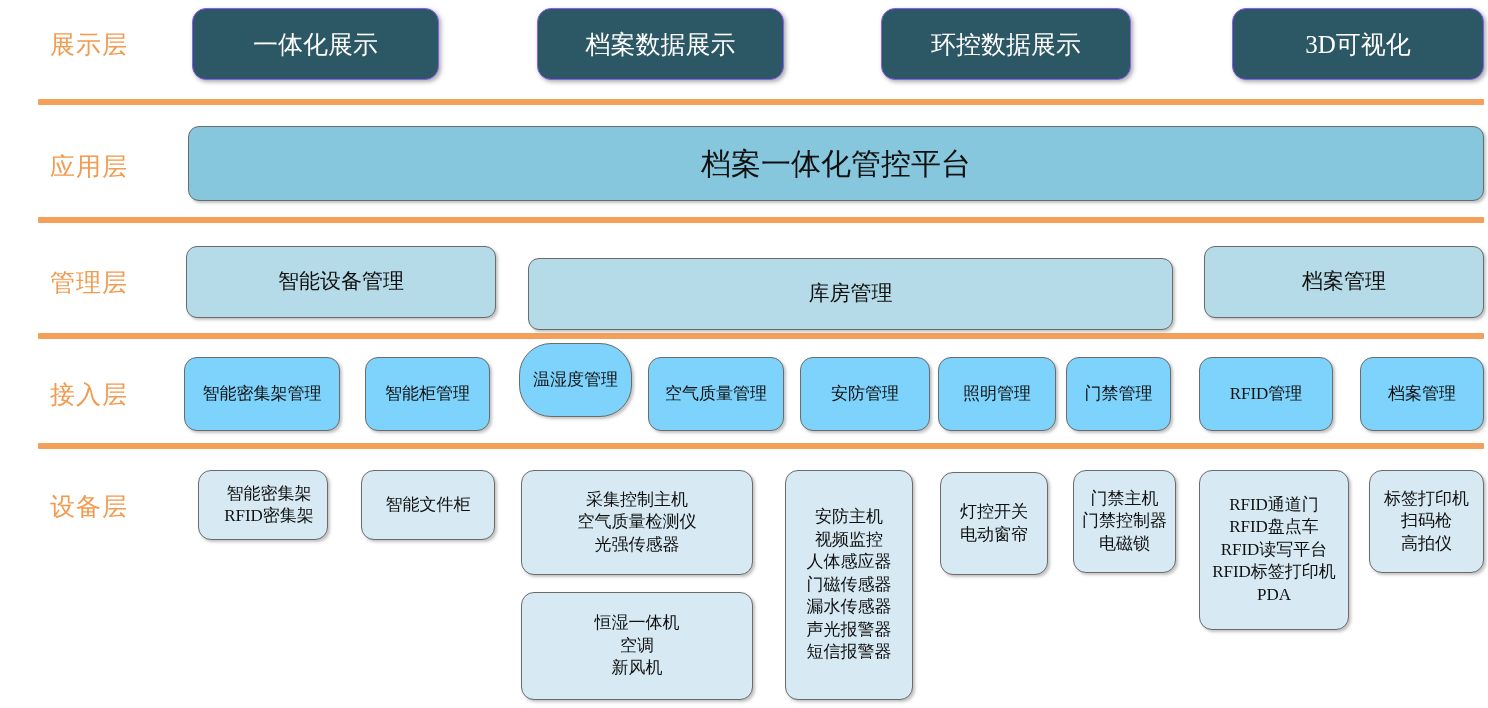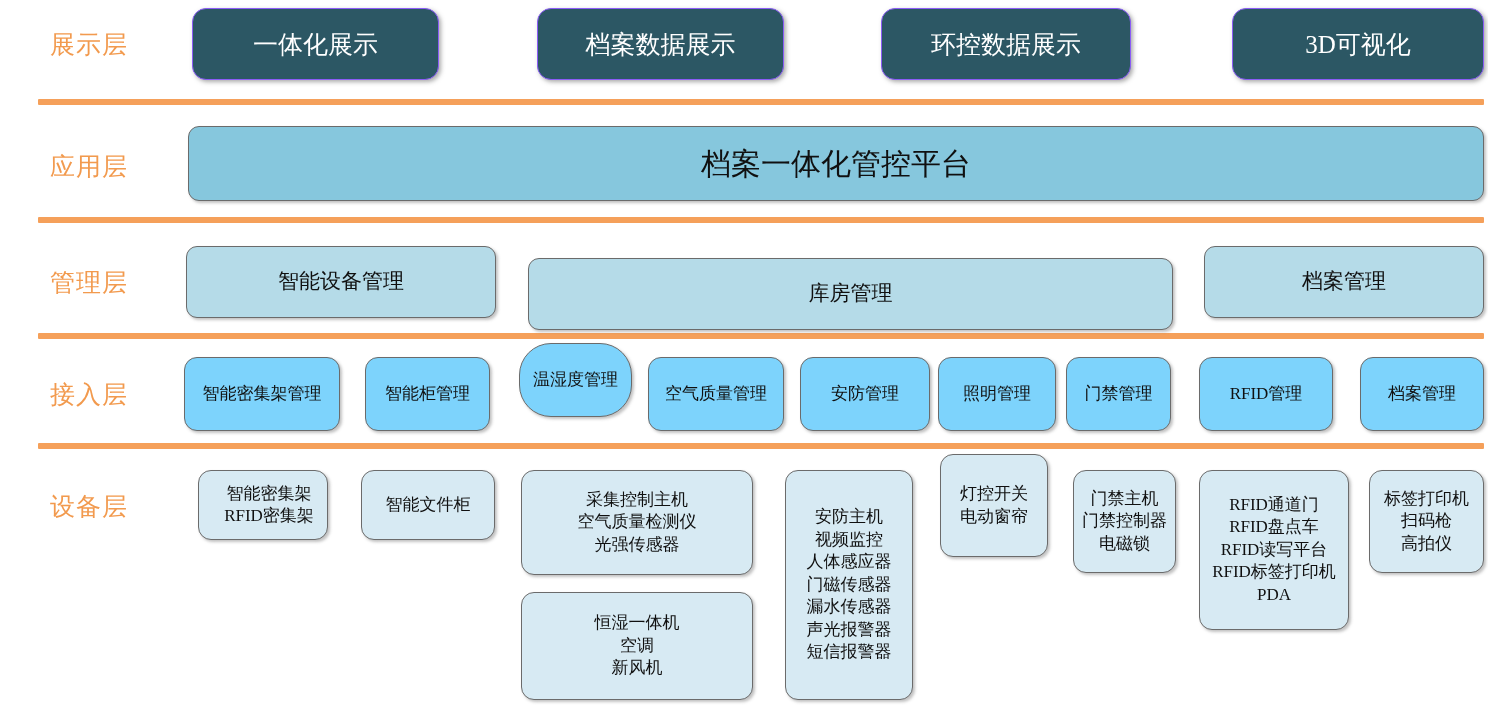--- a/index.html
+++ b/index.html
@@ -129,21 +129,21 @@
   <div class="box device" style="left:521px;top:592px;width:232px;height:108px;">恒湿一体机
 空调
 新风机</div>
   <div class="box device" style="left:785px;top:470px;width:128px;height:230px;">安防主机
 视频监控
 人体感应器
 门磁传感器
 漏水传感器
 声光报警器
 短信报警器</div>
-  <div class="box device" style="left:940px;top:454px;width:108px;height:103px;">灯控开关
+  <div class="box device" style="left:940px;top:472px;width:108px;height:103px;">灯控开关
 电动窗帘</div>
   <div class="box device" style="left:1073px;top:470px;width:103px;height:103px;">门禁主机
 门禁控制器
 电磁锁</div>
   <div class="box device" style="left:1199px;top:470px;width:150px;height:160px;">RFID通道门
 RFID盘点车
 RFID读写平台
 RFID标签打印机
 PDA</div>
   <div class="box device" style="left:1369px;top:470px;width:115px;height:103px;">标签打印机

